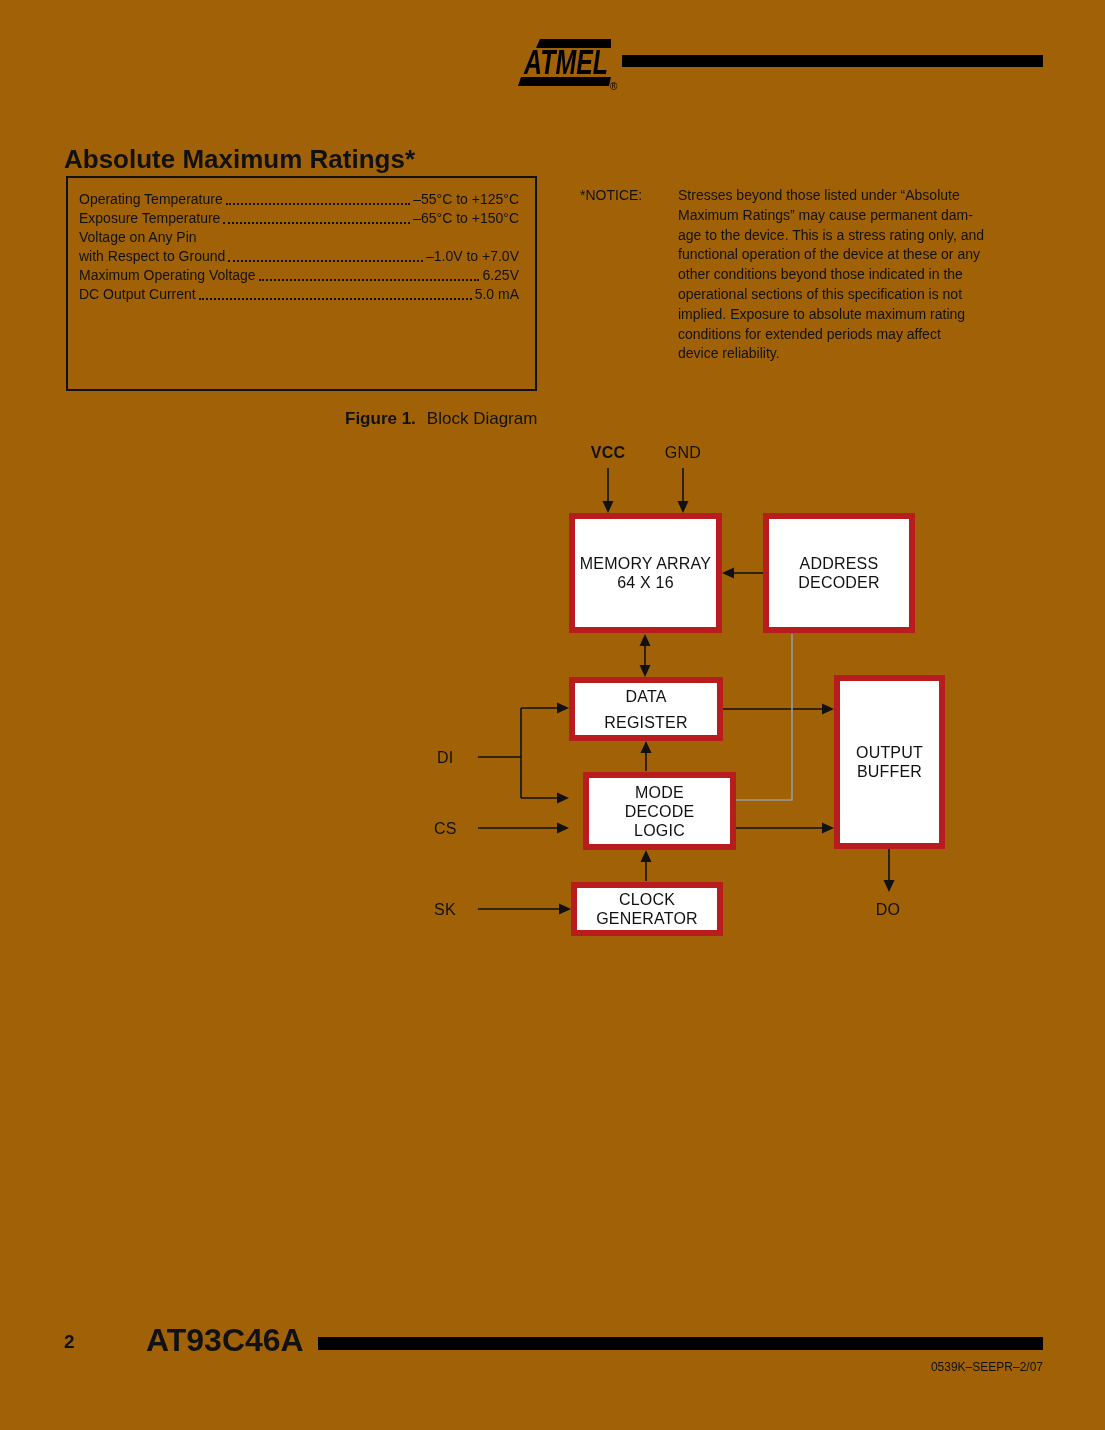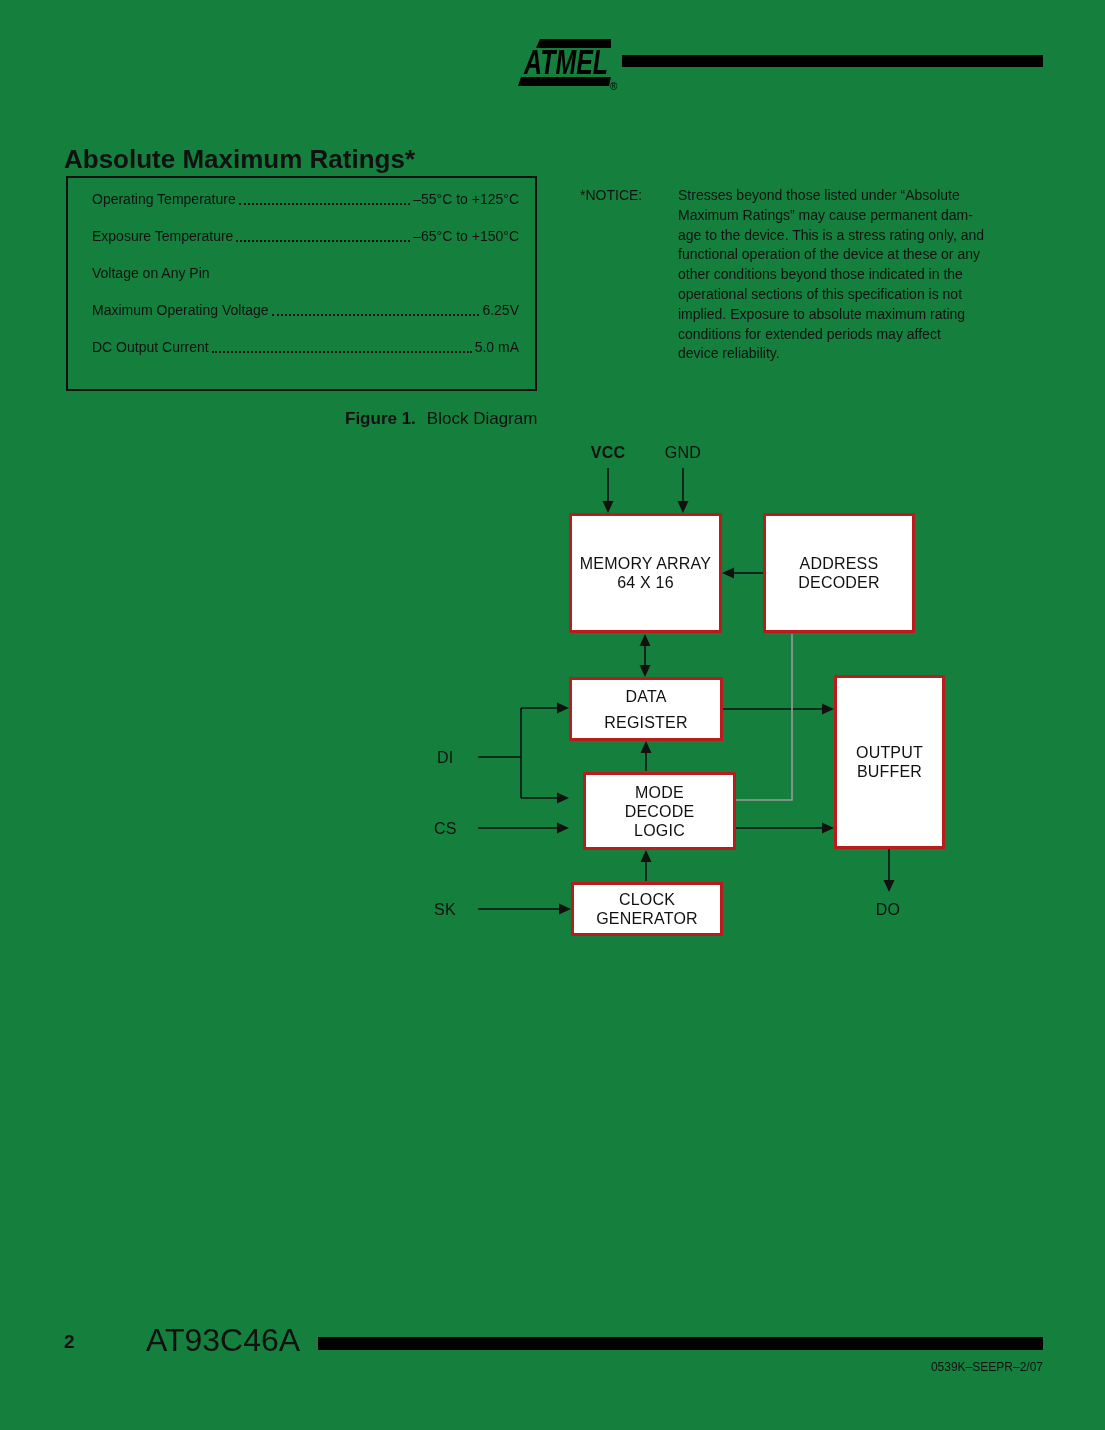--- a/index.html
+++ b/index.html
@@ -1,44 +1,44 @@
 <!DOCTYPE html>
 <html><head>
 <meta charset="utf-8">
 <style>
   html,body{margin:0;padding:0;background:#fff;}
   body{font-family:"Liberation Sans", sans-serif; color:#111;}
-  #page{position:relative;width:1105px;height:1430px;background:#15803d;overflow:hidden;}
+  #page{position:relative;width:1105px;height:1430px;background:#a16207;overflow:hidden;}
 
   
   #logo{position:absolute;left:500px;top:32px;width:130px;height:65px;}
   #top-rule{position:absolute;left:622px;top:55px;width:421px;height:12px;background:#000;}
 
   
   #main-heading{position:absolute;left:64px;top:144px;font-size:26px;font-weight:bold;letter-spacing:0px;color:#111;}
 
   
   #ratings-box{position:absolute;left:66px;top:176px;width:471px;height:215px;border:2px solid #111;box-sizing:border-box;
-    display:flex;flex-direction:column;gap:18px;padding:12px 16px 12px 24px;}
+    display:flex;flex-direction:column;padding:12px 16px 12px 11px;}
   .rating-row{font-size:14px;line-height:19px;}
   .row-flex{display:flex;align-items:flex-end;}
   .rating-label,.rating-value{white-space:nowrap;}
   .leader{flex:1;border-bottom:2px dotted #111;margin:0 3px;transform:translateY(-4px);min-width:20px;}
 
   
   #notice-label{position:absolute;left:580px;top:186px;font-size:14px;line-height:19.8px;}
   #notice-text{position:absolute;left:678px;top:186px;width:380px;font-size:14px;line-height:19.8px;}
 
   
   #figure-caption{position:absolute;left:345px;top:409px;font-size:17px;}
   #figure-caption .fig-label{font-weight:bold;}
   #figure-caption .fig-title{margin-left:11px;}
 
   
-  .block{position:absolute;border:3px solid #b91c1c;box-sizing:border-box;background:#fff;
+  .block{position:absolute;border:6px solid #b91c1c;box-sizing:border-box;background:#fff;
     display:flex;flex-direction:column;align-items:center;justify-content:center;
     font-size:16px;line-height:19px;text-align:center;letter-spacing:0.2px;}
   .blk-ma {left:569px;top:513px;width:153px;height:120px;}
   .blk-ad {left:763px;top:513px;width:152px;height:120px;}
   .blk-dr {left:569px;top:677px;width:154px;height:64px;gap:7px;}
   .blk-ob {left:834px;top:675px;width:111px;height:174px;}
   .blk-mdl{left:569px;top:772px;width:153px;height:78px;margin-left:14px;}
   .blk-cg {left:571px;top:882px;width:152px;height:54px;}
 
   .pin{position:absolute;font-size:16px;letter-spacing:0.3px;}
@@ -46,21 +46,21 @@
   .pin-gnd{left:658px;top:444px;width:50px;text-align:center;}
   .pin-di {left:437px;top:749px;}
   .pin-cs {left:434px;top:820px;}
   .pin-sk {left:434px;top:901px;}
   .pin-do {left:863px;top:901px;width:50px;text-align:center;}
 
   #wires{position:absolute;left:0;top:0;width:1105px;height:1430px;pointer-events:none;}
 
   
   #footer-page-number{position:absolute;left:64px;top:1331px;font-size:19px;font-weight:bold;}
-  #footer-product{position:absolute;left:146px;top:1322px;font-size:32px;font-weight:normal;letter-spacing:0px;text-align:center;}
+  #footer-product{position:absolute;left:146px;top:1322px;font-size:32px;font-weight:bold;letter-spacing:0px;text-align:center;}
   #footer-rule{position:absolute;left:318px;top:1337px;width:725px;height:13px;background:#000;}
   #footer-doc-number{position:absolute;left:743px;top:1360px;width:300px;text-align:right;font-size:12px;}
 </style>
 </head>
 <body>
 
 <div id="page">
 
   <svg id="logo" viewBox="0 0 130 65" xmlns="http://www.w3.org/2000/svg">
     <polygon points="40,7 111,7 111,16 36,16" fill="#000"></polygon>
@@ -78,20 +78,25 @@
       <span class="leader"></span>
       <span class="rating-value">–55°C to +125°C</span>
     </div>
     <div class="rating-row row-flex">
       <span class="rating-label">Exposure Temperature</span>
       <span class="leader"></span>
       <span class="rating-value">–65°C to +150°C</span>
     </div>
     <div class="rating-row">
       <div>Voltage on Any Pin</div>
+      <div class="row-flex">
+        <span class="rating-label">with Respect to Ground</span>
+        <span class="leader"></span>
+        <span class="rating-value">–1.0V to +7.0V</span>
+      </div>
     </div>
     <div class="rating-row row-flex">
       <span class="rating-label">Maximum Operating Voltage</span>
       <span class="leader"></span>
       <span class="rating-value">6.25V</span>
     </div>
     <div class="rating-row row-flex">
       <span class="rating-label">DC Output Current</span>
       <span class="leader"></span>
       <span class="rating-value">5.0 mA</span>

